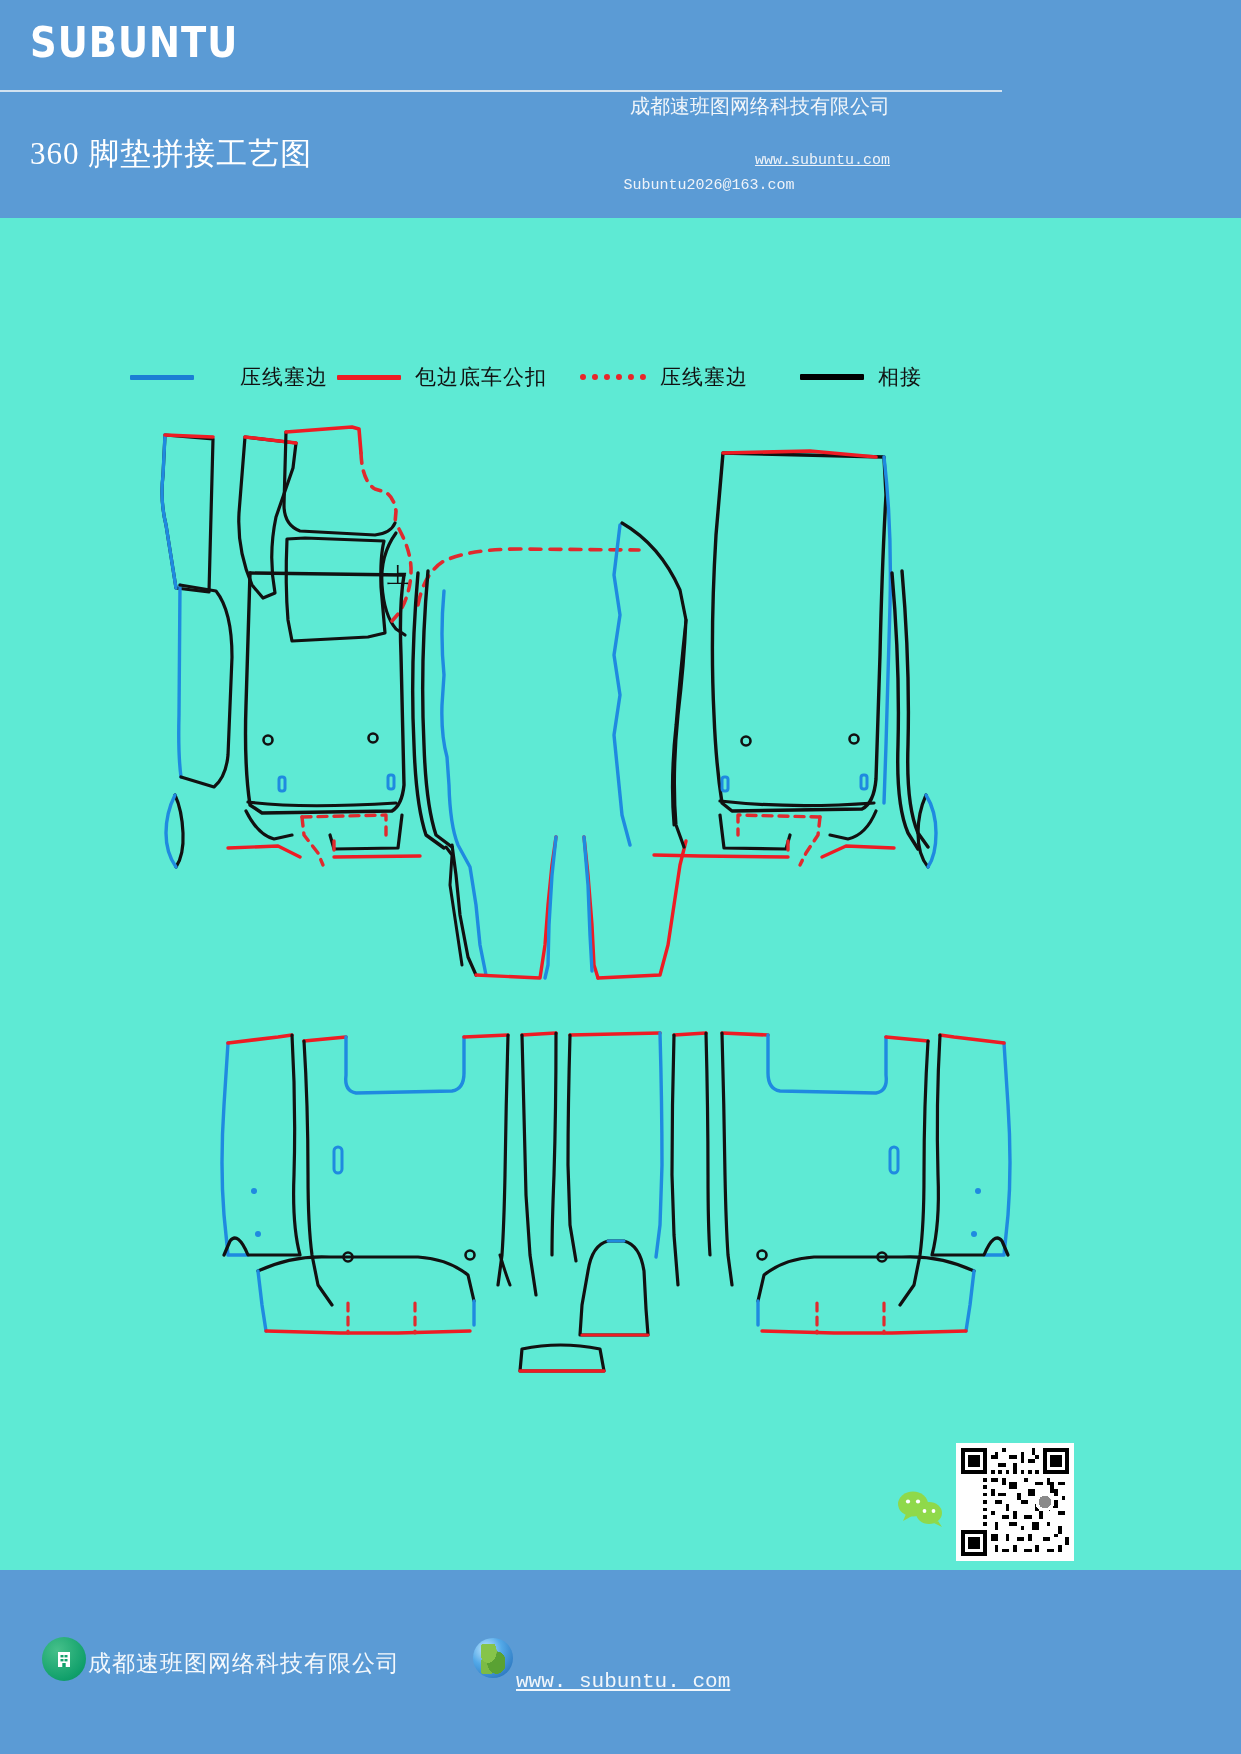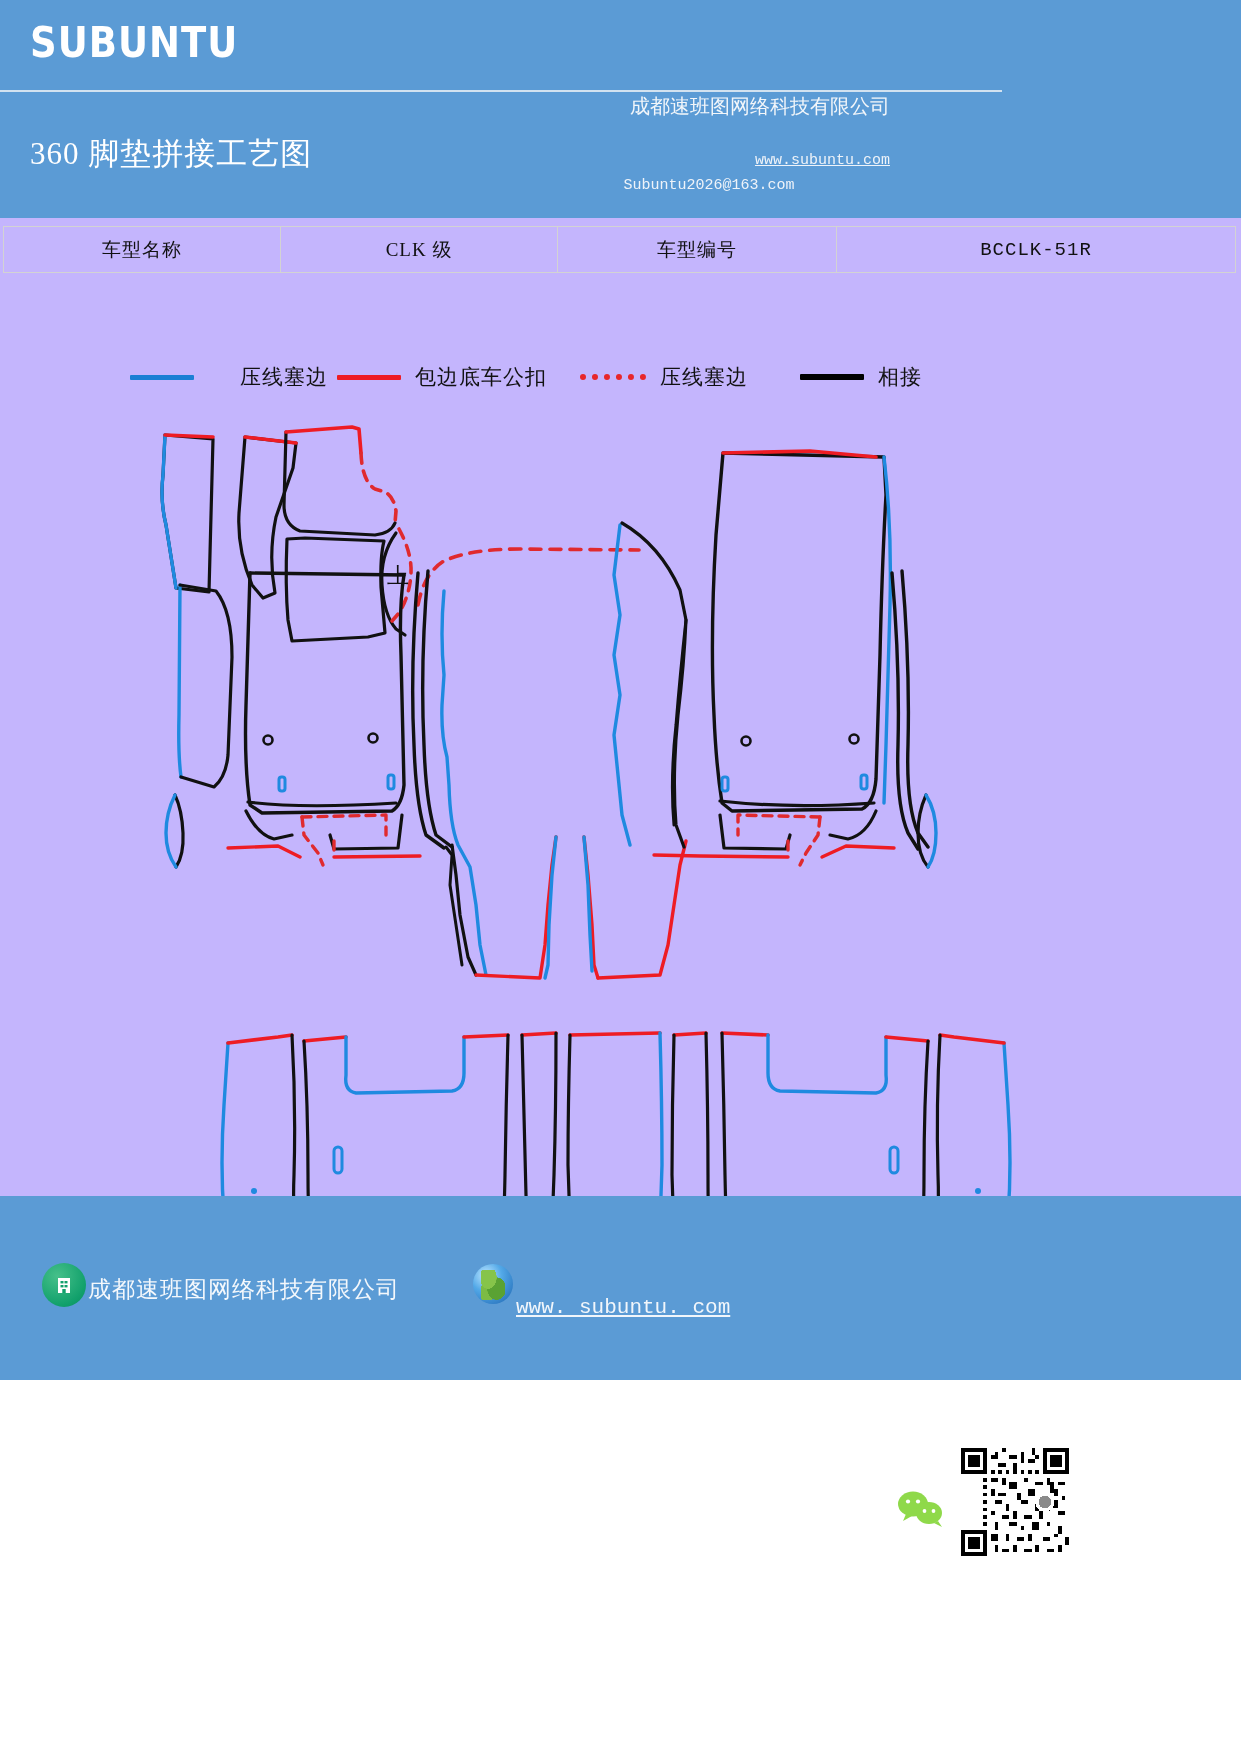--- a/index.html
+++ b/index.html
@@ -6,22 +6,22 @@
   html, body {
     width: 1241px;
     height: 1754px;
     background: #ffffff;
     font-family: "Liberation Serif", "DejaVu Serif", serif;
     overflow: hidden;
   }
   .page {
     position: relative;
     width: 1241px;
-    height: 1380px;
-    background: #c4b5fd;
+    height: 1754px;
+    background: #5eead4;
   }
 
   
   .header {
     position: absolute;
     left: 0; top: 0;
     width: 1241px;
     height: 218px;
     background: #5b9bd5;
   }
@@ -222,26 +222,20 @@
     <div class="brand-logo">SUBUNTU</div>
     <div class="header-rule"></div>
     <div class="doc-title">360 脚垫拼接工艺图</div>
     <div class="company-name-head">成都速班图网络科技有限公司</div>
     <div class="head-url">www.subuntu.com</div>
     <div class="head-email">Subuntu2026@163.com</div>
   </div>
 
   <table class="info-table">
     <tbody>
-      <tr>
-        <td class="lbl">车型名称</td>
-        <td class="val">CLK 级</td>
-        <td class="lbl2">车型编号</td>
-        <td class="val2 mono">BCCLK-51R</td>
-      </tr>
     </tbody>
   </table>
 
   <div class="legend">
 
     <div class="legend-item" style="left:130px;gap:46px;">
       <span class="swatch" style="background:#1b7fd4;"></span>
       <span class="legend-label">压线塞边</span>
     </div>
 

